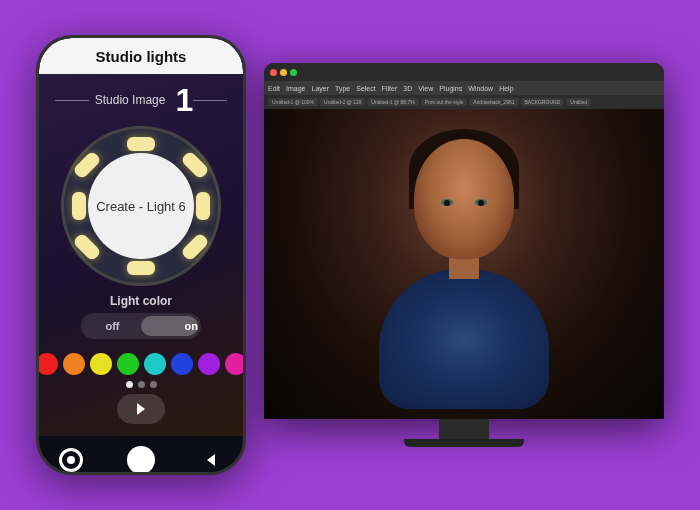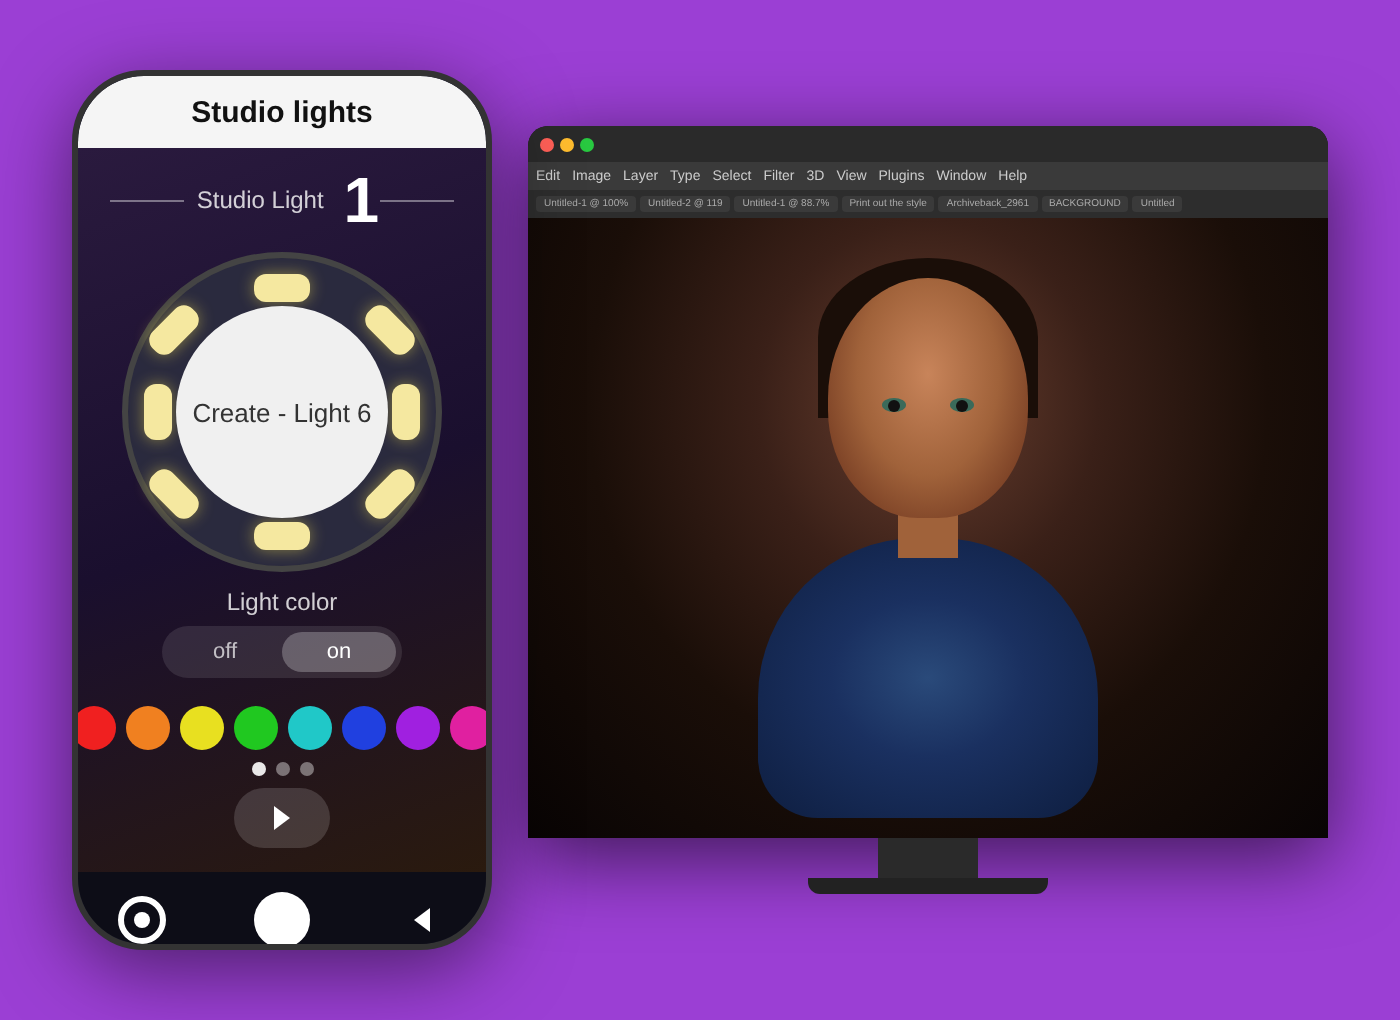--- a/index.html
+++ b/index.html
@@ -153,20 +153,21 @@
       font-size: 13px;
       font-weight: 500;
       color: #333;
       text-align: center;
     }
 
     
     .light-color-section {
       width: 100%;
       margin-bottom: 6px;
+      font-weight: bold;
     }
 
     .light-color-label {
       text-align: center;
       font-size: 12px;
       color: rgba(255,255,255,0.8);
       margin-bottom: 5px;
     }
 
     .toggle-row {
@@ -184,20 +185,21 @@
       border-radius: 16px;
       text-align: center;
       font-size: 11px;
       color: rgba(255,255,255,0.7);
       cursor: pointer;
     }
 
     .toggle-btn.active {
       background: rgba(255,255,255,0.25);
       color: white;
+      text-align: right;
     }
 
     
     .color-swatches {
       display: flex;
       gap: 5px;
       margin: 8px 0 6px;
       justify-content: center;
     }
 
@@ -493,21 +495,21 @@
   <div class="phone">
 
     <div class="phone-title-bar">
       <span class="phone-title">Studio lights</span>
     </div>
 
     <div class="phone-body">
 
       <div class="studio-light-header">
         <div class="studio-light-line"></div>
-        <span class="studio-light-text">Studio Light</span>
+        <span class="studio-light-text">Studio Image</span>
         <span class="studio-light-number">1</span>
         <div class="studio-light-line"></div>
       </div>
 
       <div class="ring-light-container">
         <div class="ring-outer">
           <div class="bulb bulb-t"></div>
           <div class="bulb bulb-tr"></div>
           <div class="bulb bulb-r"></div>
           <div class="bulb bulb-br"></div>

